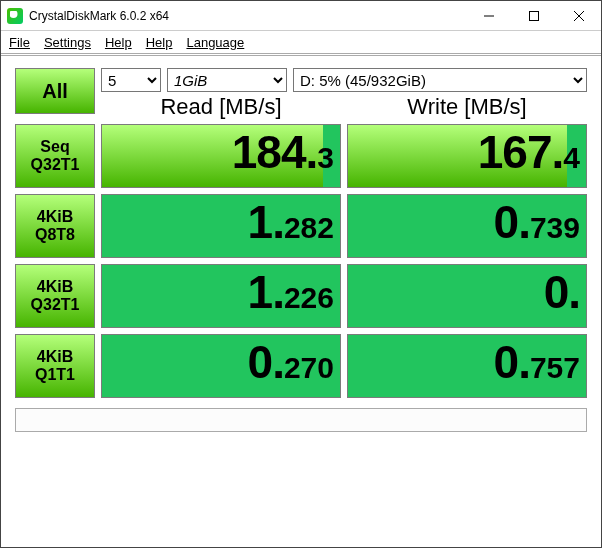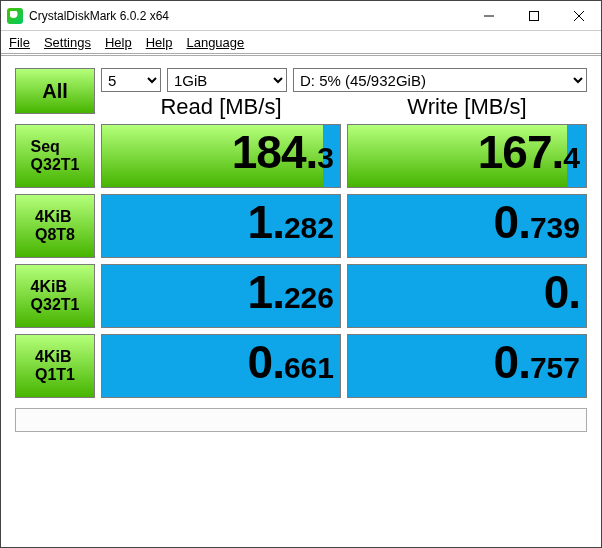--- a/index.html
+++ b/index.html
@@ -10,27 +10,27 @@
   .titlebar-icon:before { content:""; position:absolute; inset:3px; background:#fff; clip-path:circle(40% at 35% 35%); }
   .titlebar-title { font-size:12px; flex:none; }
   .titlebar-spacer { flex:1; }
   .win-btn { width:45px; height:29px; display:inline-flex; align-items:center; justify-content:center; font-size:14px; color:#000; cursor:pointer; }
   .menubar { height:22px; display:flex; align-items:center; gap:14px; padding:0 8px; font-size:13px; background:#fff;text-decoration:underline; }
   .menubar span { cursor:pointer; }
   .content { flex:1; padding:12px 14px 14px 14px; display:flex; flex-direction:column; border-top:3px double #aaa; background:#fff; }
   .row { display:flex; gap:6px; margin-bottom:6px; }
   .btn { display:inline-flex; align-items:center; justify-content:center; border:1px solid #7b7b7b; background:linear-gradient(#b4ff7a,#46b400); font-weight:700; font-size:18px; color:#000; cursor:pointer; flex:none; }
   .btn.all { width:80px; height:46px; font-size:20px; }
-  .btn.rowbtn { width:80px; height:64px; font-size:16px; line-height:1.1; text-align:left; white-space:pre; }
+  .btn.rowbtn { width:80px; height:64px; font-size:16px; line-height:1.1; text-align:center; white-space:pre; }
   .sel { height:24px; border:1px solid #767676; background:#fff; font-size:15px; font-family:inherit; padding:0 2px; }
   .sel.count { width:60px; }
-  .sel.size  { width:120px; }
+  .sel.size  { width:120px;font-style:italic; }
   .sel.drive { flex:1; min-width:0; }
   .hdr { flex:1; text-align:center; font-size:22px; font-weight:400; height:22px; line-height:22px; }
-  .cell { flex:1; height:64px; border:1px solid #7b7b7b; display:flex; align-items:baseline; justify-content:flex-end; padding:0 6px 0 4px; cursor:default; position:relative; overflow:hidden; background:#0ea5e9; }
+  .cell { flex:1; height:64px; border:1px solid #7b7b7b; display:flex; align-items:baseline; justify-content:flex-end; padding:0 6px 0 4px; cursor:default; position:relative; overflow:hidden; background:#22c55e; }
   .cell .fill { position:absolute; inset:0; right:auto; background:linear-gradient(#b4ff7a,#46b400); }
   .val-int { font-size:46px; font-weight:700; letter-spacing:-1px; position:relative; }
   .val-dec { font-size:30px; font-weight:700; position:relative; }
   .status { height:24px; border:1px solid #aaa; margin-top:4px; background:#fcfcfc; }
 </style>
 </head>
 <body>
 
 <div class="window">
   <div class="titlebar">
@@ -125,21 +125,21 @@
         <span class="val-int">0.</span>
       </div>
     </div>
 
     <div class="row">
       <div class="btn rowbtn">4KiB
 Q1T1</div>
       <div class="cell">
         <span class="fill" style="width: 0%;"></span>
         <span class="val-int">0.</span>
-          <span class="val-dec">661</span>
+          <span class="val-dec">270</span>
       </div>
       <div class="cell">
         <span class="fill" style="width: 0%;"></span>
         <span class="val-int">0.</span>
           <span class="val-dec">757</span>
       </div>
     </div>
 
     <div class="status"></div>
   </div>

